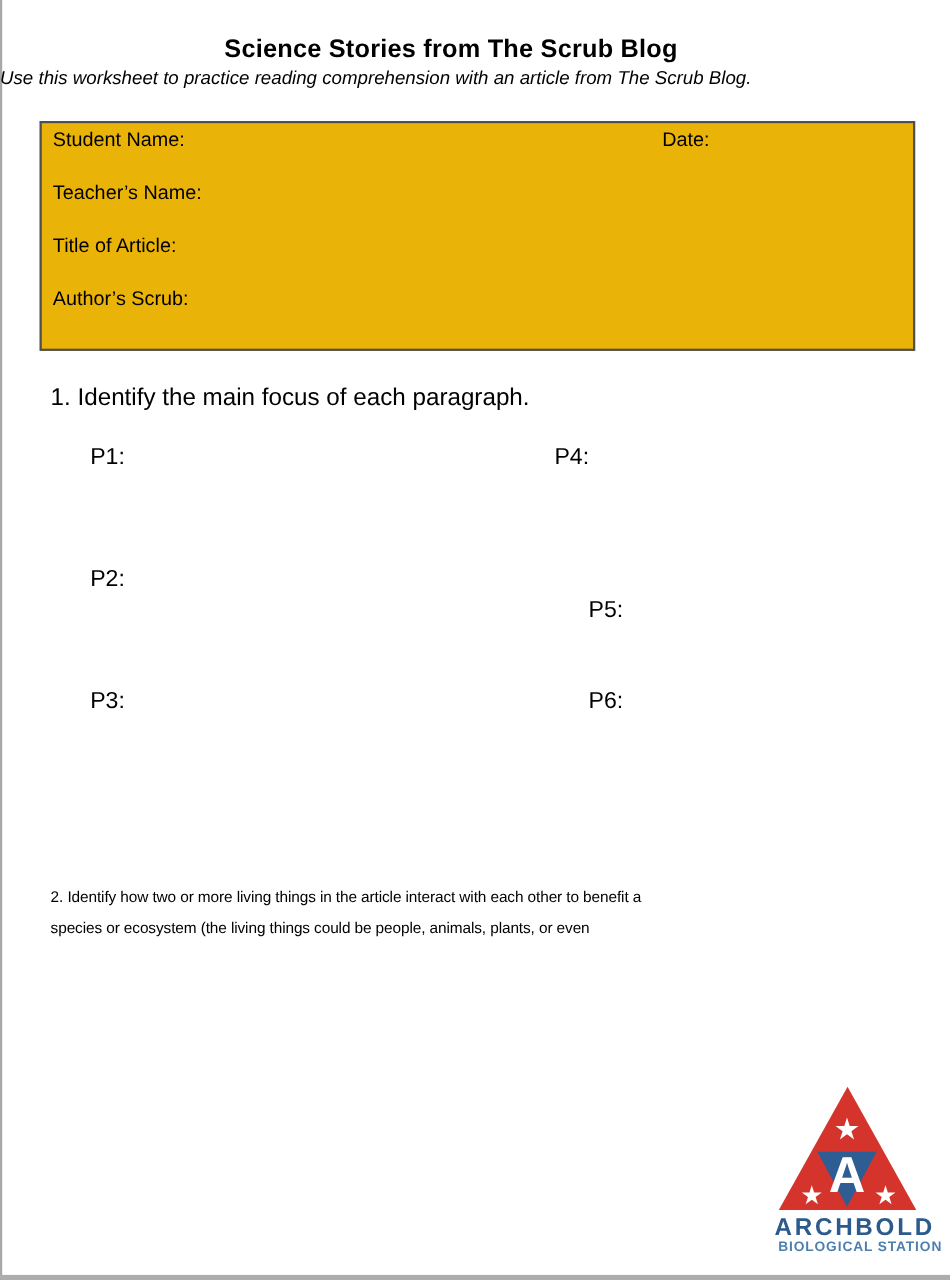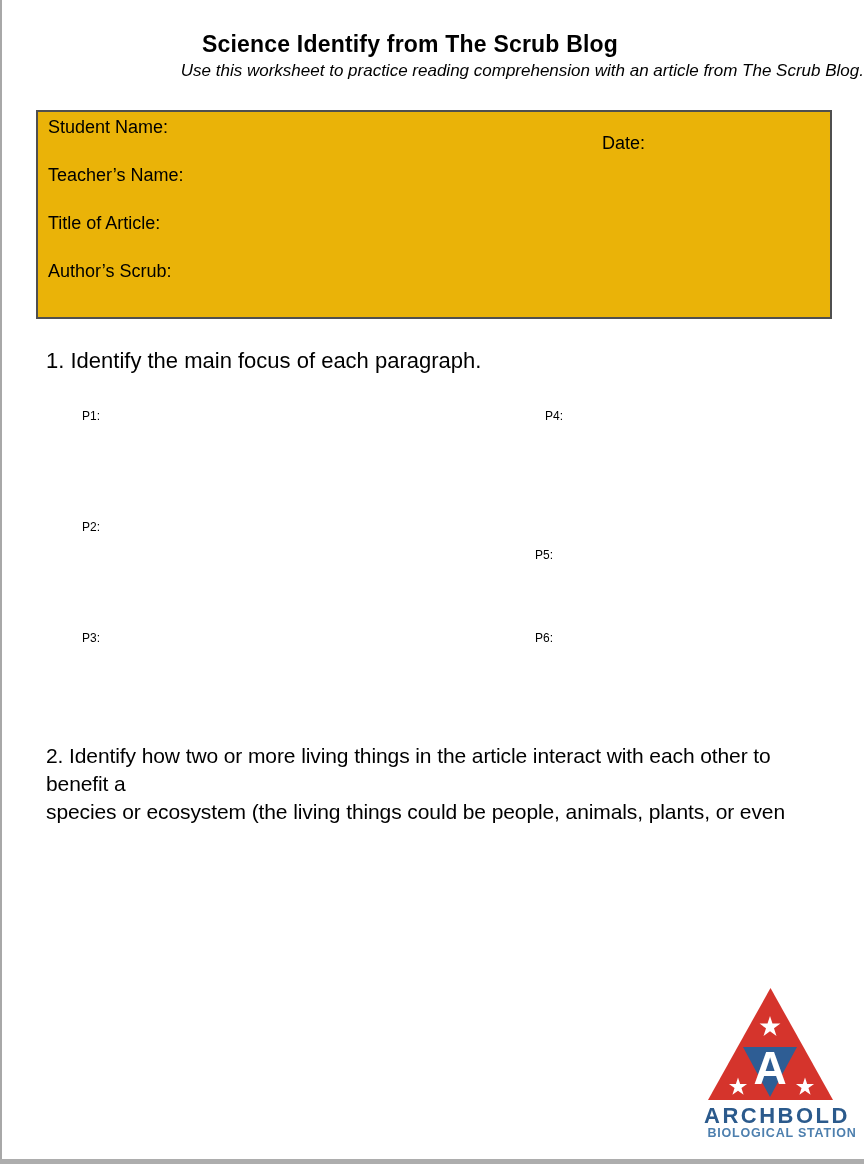--- a/index.html
+++ b/index.html
@@ -23,61 +23,60 @@
   }
   .doc-title {
     position: absolute; top: 30px; left: 0; right: 44px;
     text-align: center;
     font-size: 23px; font-weight: bold;
     letter-spacing: 0.2px;
     line-height: 28px;
   }
   .doc-subtitle {
     position: absolute; top: 60px; left: 0; right: 0;
-    text-align: right;
+    text-align: left;
     font-size: 17px; font-style: italic;
     line-height: 21px;
-    margin-left: 48px;
   }
   .info-box {
     position: absolute; left: 36px; top: 110px;
     width: 796px; height: 209px;
     border: 2px solid #4f4f4f;
     background: #eab308;
   }
   .info-label {
     position: absolute;
     font-size: 18px; line-height: 22px;
     white-space: nowrap;
   }
   .lbl-student { left: 10px; top: 4px; }
-  .lbl-date    { left: 564px; top: 4px; margin-top: 16px; }
+  .lbl-date    { left: 564px; top: 4px; }
   .lbl-teacher { left: 10px; top: 52px; }
   .lbl-article { left: 10px; top: 100px; }
   .lbl-author  { left: 10px; top: 148px; }
   .q1-prompt {
     position: absolute; left: 46px; top: 350px;
     font-size: 22px; line-height: 22px;
     white-space: nowrap;
   }
   .p-label {
     position: absolute;
-    font-size: 12px; line-height: 22px;
+    font-size: 21px; line-height: 22px;
     white-space: nowrap;
   }
   .p1 { left: 82px;  top: 405px; }
   .p2 { left: 82px;  top: 516px; }
   .p3 { left: 82px;  top: 627px; }
-  .p4 { left: 545px; top: 405px; text-align: center; }
+  .p4 { left: 504px; top: 405px; text-align: center; }
   .p5 { left: 535px; top: 544px; }
   .p6 { left: 535px; top: 627px; text-align: right; }
   .q2-prompt {
-    position: absolute; left: 46px; top: 742px;
+    position: absolute; left: 46px; top: 801px;
     width: 790px;
-    font-size: 21px; line-height: 28px;
+    font-size: 14px; line-height: 28px;
     letter-spacing: -0.1px;
   }
   .logo {
     position: absolute; left: 698px; top: 986px;
     width: 160px; height: 162px;
   }
   .logo svg { display: block; }
   .logo svg text {
     font-family: "Liberation Sans", sans-serif;
     font-weight: bold;
@@ -85,21 +84,21 @@
   .logo-monogram { font-size: 46px; }
   .logo-org-name { font-size: 22px; letter-spacing: 2.5px; }
   .logo-org-tagline { font-size: 12.5px; letter-spacing: 0.8px; }
 </style>
 </head>
 <body>
 
 <div class="edge-left"></div>
 <div class="edge-bottom"></div>
 
-<h1 class="doc-title">Science Identify from The Scrub Blog</h1>
+<h1 class="doc-title">Science Stories from The Scrub Blog</h1>
 <div class="doc-subtitle">Use this worksheet to practice reading comprehension with an article from The Scrub Blog.</div>
 
 <div class="info-box">
   <span class="info-label lbl-student">Student Name:</span>
   <span class="info-label lbl-date">Date:</span>
   <span class="info-label lbl-teacher">Teacher’s Name:</span>
   <span class="info-label lbl-article">Title of Article:</span>
   <span class="info-label lbl-author">Author’s Scrub:</span>
 </div>
 

